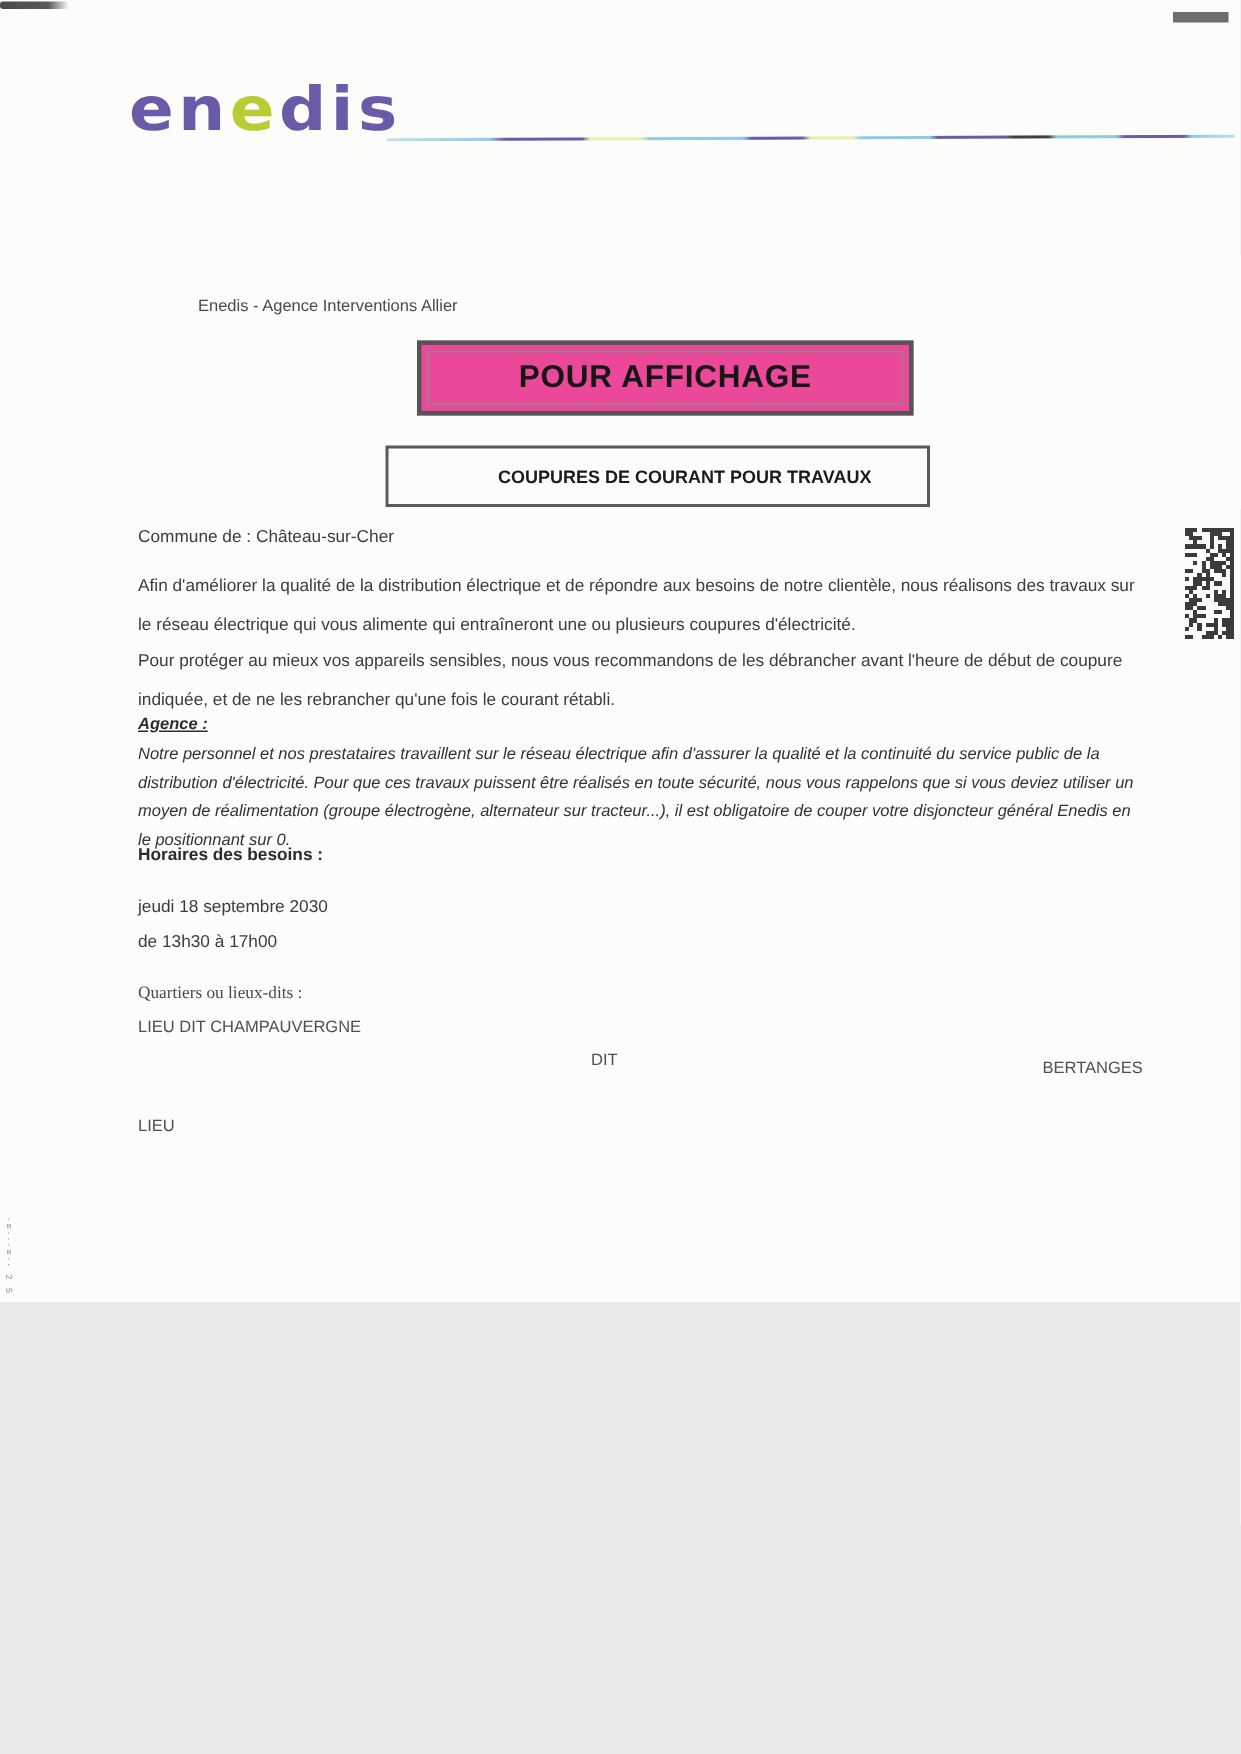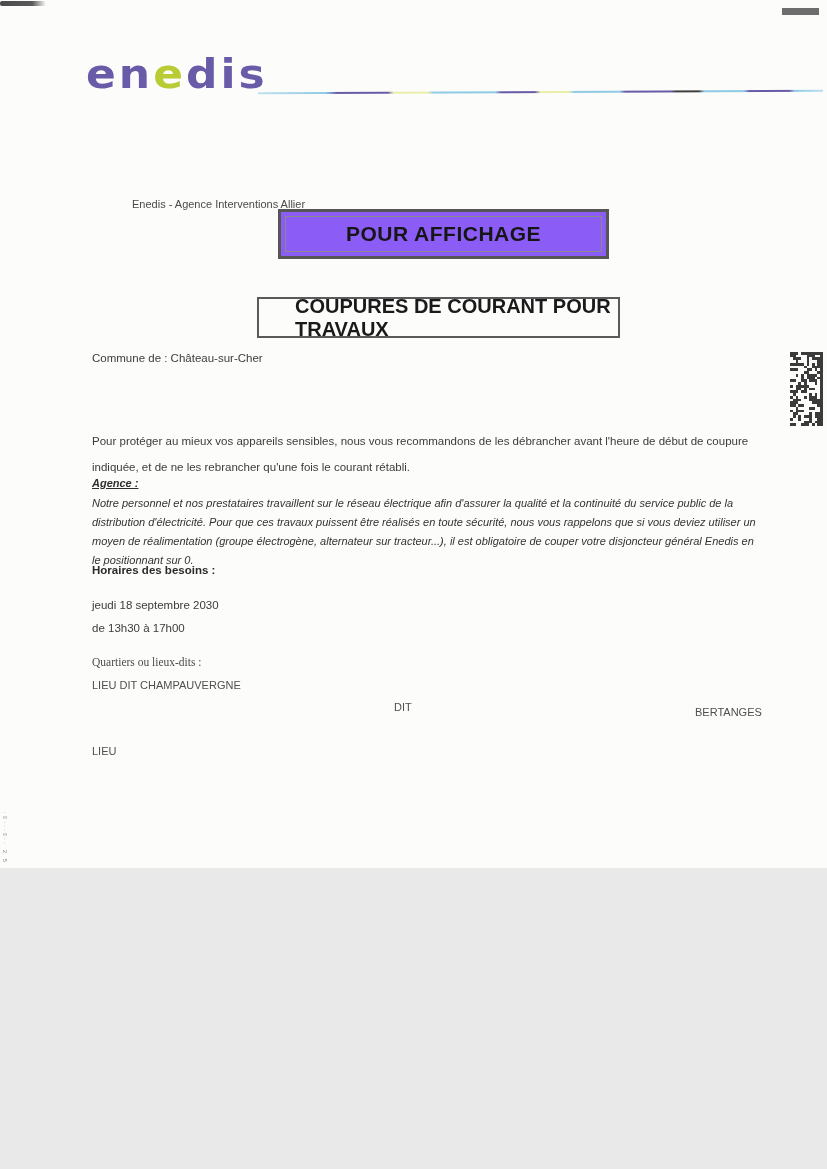--- a/index.html
+++ b/index.html
@@ -27,28 +27,28 @@
   .logo span { display:inline-block; transform:scaleY(0.92); }
   .deco-line { position:absolute; left:258px; top:91px; width:565px; height:2px;
     transform:rotate(-0.25deg);
     background:linear-gradient(to right,
       rgba(143,203,228,.55)0%, #8fcbe4 12%, #6a5ba8 14%, #6a5ba8 23%, #e9efa8 24%, #e9efa8 30%,
       #8fcbe4 31%, #8fcbe4 42%, #6a5ba8 43%, #6a5ba8 49%, #e9efa8 50%, #e9efa8 55%,
       #8fcbe4 56%, #8fcbe4 64%, #6a5ba8 65%, #6a5ba8 73%, #3f3f3f 74%, #3f3f3f 78%,
       #8fcbe4 79%, #8fcbe4 86%, #6a5ba8 87%, #6a5ba8 94%, #8fcbe4 95%, rgba(143,203,228,.6)100%); }
   
   .agency { position:absolute; left:92px; top:198px; font-size:11px; color:#4a4a4a;padding-left:40px; }
-  .banner1 { position:absolute; left:278px; top:209px; width:331px; height:50px;
+  .banner1 { position:absolute; left:278px; top:227px; width:331px; height:50px;
     border:3px solid #565656; outline:1px solid #8a8a8a; outline-offset:-8px;
     display:flex; align-items:center; justify-content:center;
-    font-size:21px; font-weight:700; color:#161616; letter-spacing:.5px; background:#8b5cf6; }
+    font-size:21px; font-weight:700; color:#161616; letter-spacing:.5px; background:#ec4899; }
   .banner2 { position:absolute; left:257px; top:297px; width:363px; height:41px;
     border:2px solid #5a5a5a;
     display:flex; align-items:center; justify-content:center;
-    font-size:20px; font-weight:700; color:#1a1a1a; background:#fcfcfb;padding-left:36px; }
+    font-size:12px; font-weight:700; color:#1a1a1a; background:#fcfcfb;padding-left:36px; }
   
   .commune { position:absolute; left:92px; top:352px; font-size:11.5px; }
   .para1 { position:absolute; left:92px; top:378px; width:676px; font-size:11.5px; line-height:26px; }
   .para2 { position:absolute; left:92px; top:428px; width:676px; font-size:11.5px; line-height:26px; }
   .rappel-label { position:absolute; left:92px; top:477px; font-size:11px; font-weight:700;
     font-style:italic; text-decoration:underline; color:#2e2e2e; }
   .rappel-text { position:absolute; left:92px; top:494px; width:668px; font-size:11px;
     font-style:italic; line-height:19px; color:#333; }
   .horaires-label { position:absolute; left:92px; top:564px; font-size:11.5px; font-weight:700; color:#2b2b2b; }
   .date-line { position:absolute; left:92px; top:599px; font-size:11.5px; }
@@ -74,20 +74,21 @@
   <div class="bottom-streak"></div>
 
   <div class="logo" id="logo"><span style="color: rgb(106, 91, 168);">e</span><span style="color: rgb(106, 91, 168);">n</span><span style="color: rgb(185, 204, 51);">e</span><span style="color: rgb(106, 91, 168);">d</span><span style="color: rgb(106, 91, 168);">i</span><span style="color: rgb(106, 91, 168);">s</span></div>
   <div class="deco-line"></div>
 
   <div class="agency">Enedis - Agence Interventions Allier</div>
   <div class="banner1">POUR AFFICHAGE</div>
   <div class="banner2">COUPURES DE COURANT POUR TRAVAUX</div>
 
   <div class="commune">Commune de : Château-sur-Cher</div>
+  <div class="para1">Afin d'améliorer la qualité de la distribution électrique et de répondre aux besoins de notre clientèle, nous réalisons des travaux sur le réseau électrique qui vous alimente qui entraîneront une ou plusieurs coupures d'électricité.</div>
   <div class="para2">Pour protéger au mieux vos appareils sensibles, nous vous recommandons de les débrancher avant l'heure de début de coupure indiquée, et de ne les rebrancher qu'une fois le courant rétabli.</div>
   <div class="rappel-label">Agence :</div>
   <div class="rappel-text">Notre personnel et nos prestataires travaillent sur le réseau électrique afin d'assurer la qualité et la continuité du service public de la distribution d'électricité. Pour que ces travaux puissent être réalisés en toute sécurité, nous vous rappelons que si vous deviez utiliser un moyen de réalimentation (groupe électrogène, alternateur sur tracteur...), il est obligatoire de couper votre disjoncteur général Enedis en le positionnant sur 0.</div>
   <div class="horaires-label">Horaires des besoins :</div>
   <div class="date-line">jeudi 18 septembre 2030</div>
   <div class="time-line">de 13h30 à 17h00</div>
   <div class="quartiers-label">Quartiers ou lieux-dits :</div>
   <div class="lieu-dit">LIEU DIT CHAMPAUVERGNE</div>
   <div class="place-a">LIEU</div>
   <div class="place-b">DIT</div>

